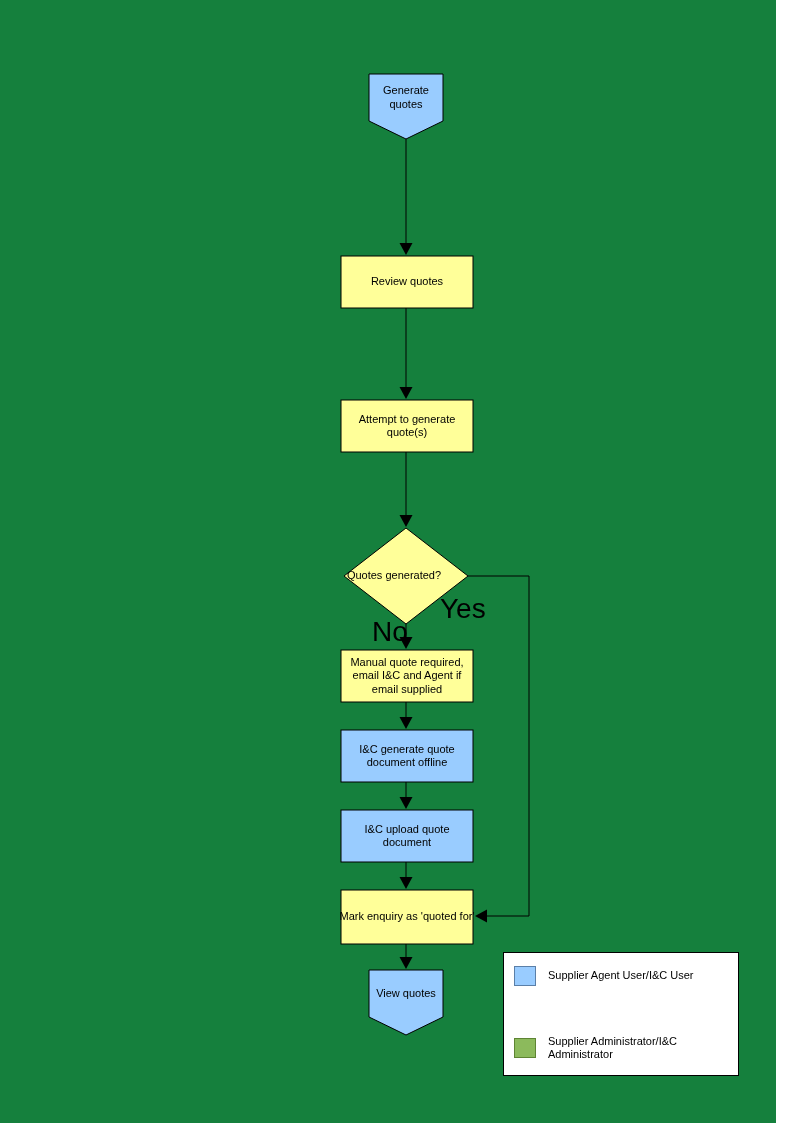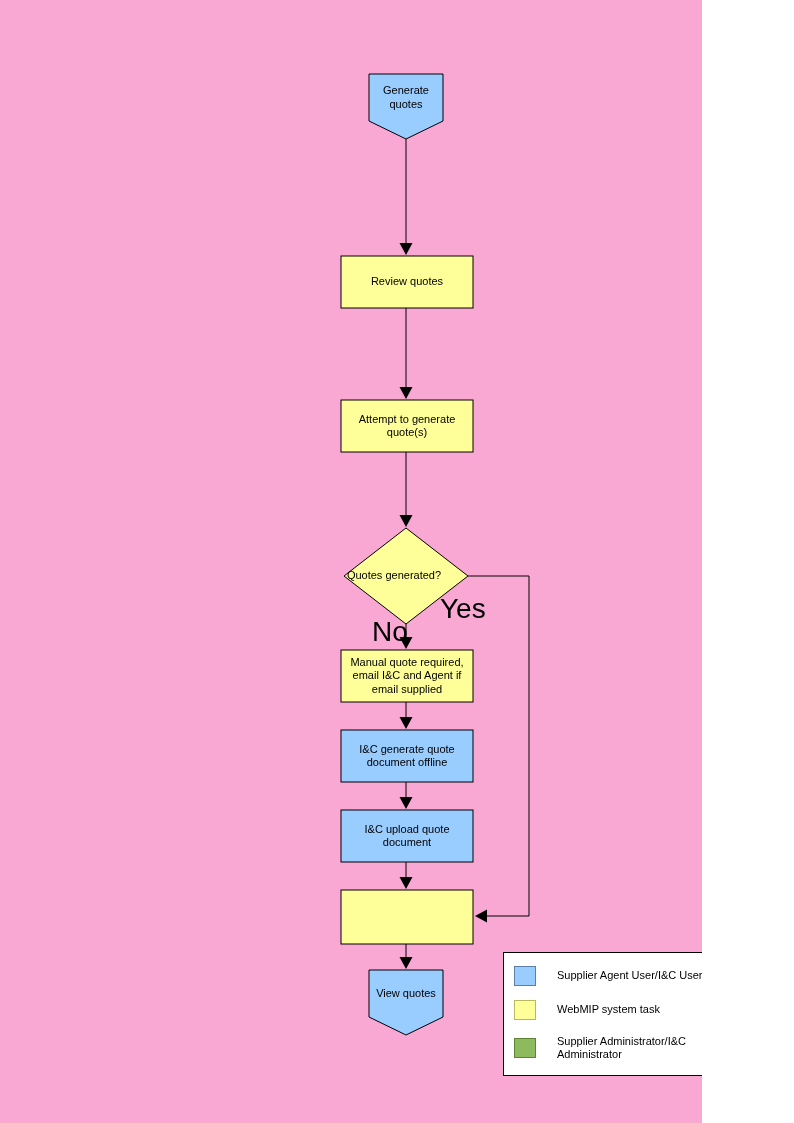--- a/index.html
+++ b/index.html
@@ -1,20 +1,20 @@
 <!DOCTYPE html>
 <html><head>
 <meta charset="utf-8">
 <style>
   html, body { margin: 0; padding: 0; background: #ffffff; }
   #canvas {
     position: relative;
-    width: 702px;
+    width: 776px;
     height: 1123px;
-    background: #f9a8d4;
+    background: #15803d;
     font-family: "Liberation Sans", sans-serif;
     color: #000000;
     overflow: hidden;
   }
   #flow-svg { position: absolute; left: 0; top: 0; }
   .node-label {
     position: absolute;
     display: flex;
     align-items: center;
     justify-content: center;
@@ -40,21 +40,21 @@
     background: #ffffff;
     box-sizing: border-box;
     display: flex;
     flex-direction: column;
     justify-content: space-between;
     padding: 13px 10px 13px 10px;
   }
   .legend-row {
     display: flex;
     align-items: center;
-    gap: 21px;
+    gap: 12px;
   }
   .legend-swatch { flex: 0 0 auto; display: block; }
   .legend-label { font-size: 11px; line-height: 1.25; }
 </style>
 </head>
 <body>
 
 <div id="canvas">
 
   <svg id="flow-svg" width="794" height="1123" viewBox="0 0 794 1123">
@@ -112,40 +112,35 @@
   <div class="node-label" style="left:341px; top:400px; width:132px; height:52px; padding:0 4px; box-sizing:border-box;">Attempt to generate quote(s)</div>
 
   <div class="node-label" style="left:344px; top:528px; width:100px; height:96px;">Quotes generated?</div>
 
   <div class="node-label" style="left:343px; top:650px; width:128px; height:52px;">Manual quote required, email I&amp;C and Agent if email supplied</div>
 
   <div class="node-label" style="left:341px; top:730px; width:132px; height:52px; padding:0 12px; box-sizing:border-box;">I&amp;C generate quote document offline</div>
 
   <div class="node-label" style="left:341px; top:810px; width:132px; height:52px; padding:8px 18px; box-sizing:border-box;">I&amp;C upload quote document</div>
 
+  <div class="node-label nowrap" style="left:337px; top:890px; width:140px; height:54px;">Mark enquiry as 'quoted for'</div>
 
   <div class="node-label" style="left:369px; top:970px; width:74px; height:47px;">View quotes</div>
 
   <div class="branch-label" style="left:440px; top:595px;">Yes</div>
   <div class="branch-label" style="left:372px; top:618px;">No</div>
 
   <div id="legend">
     <div class="legend-row">
       <svg class="legend-swatch" width="22" height="20">
         <rect x="0.5" y="0.5" width="21" height="19" stroke="#5A7FA8" stroke-width="1" fill="#99CCFF"></rect>
       </svg>
       <div class="legend-label">Supplier Agent User/I&amp;C User</div>
     </div>
     <div class="legend-row">
       <svg class="legend-swatch" width="22" height="20">
-        <rect x="0.5" y="0.5" width="21" height="19" stroke="#B8B860" stroke-width="1" fill="#FFFF99"></rect>
-      </svg>
-      <div class="legend-label">WebMIP system task</div>
-    </div>
-    <div class="legend-row">
-      <svg class="legend-swatch" width="22" height="20">
         <rect x="0.5" y="0.5" width="21" height="19" stroke="#5E8433" stroke-width="1" fill="#8CBA5C"></rect>
       </svg>
       <div class="legend-label">Supplier Administrator/I&amp;C Administrator</div>
     </div>
   </div>
 
 </div>
 
 </body></html>

